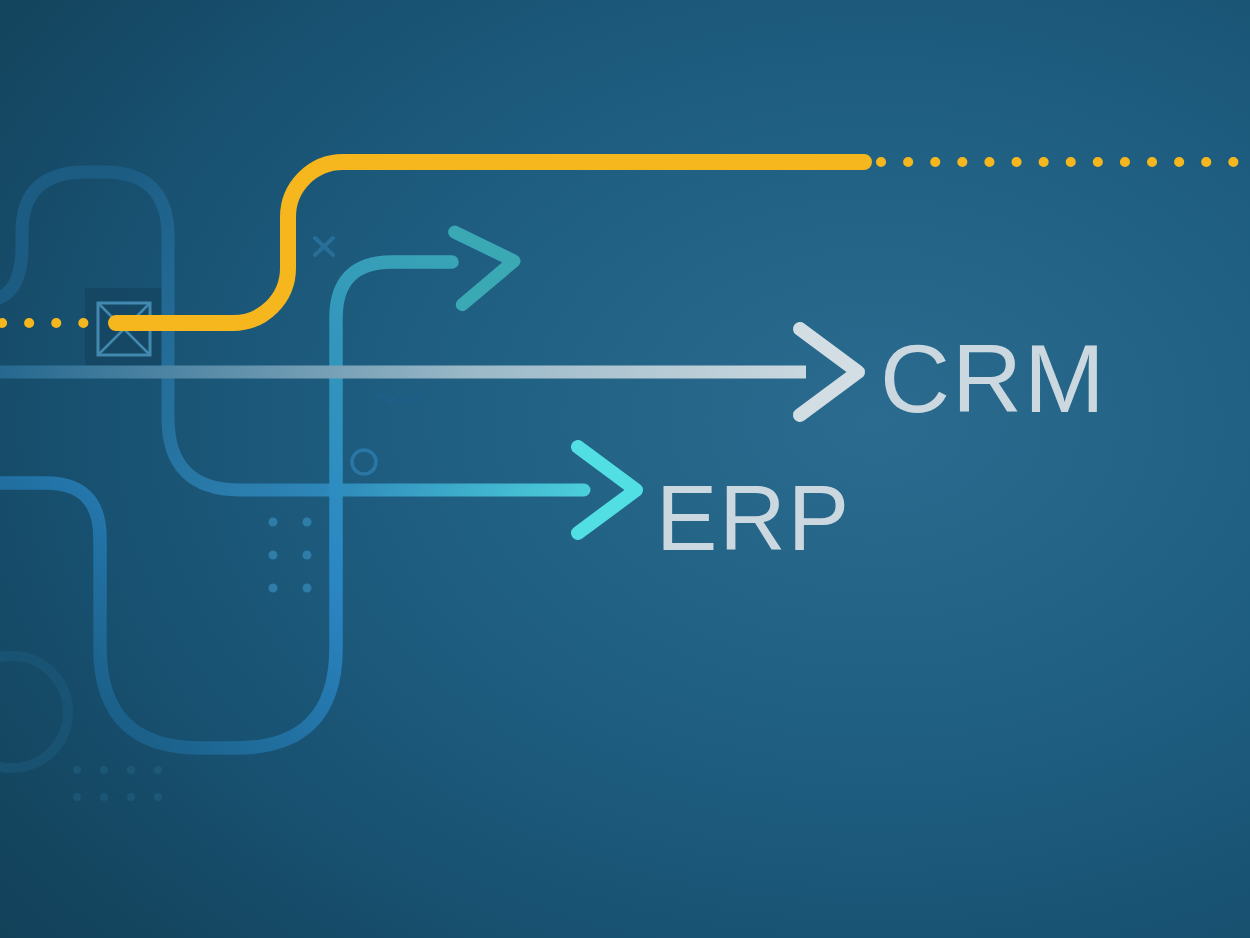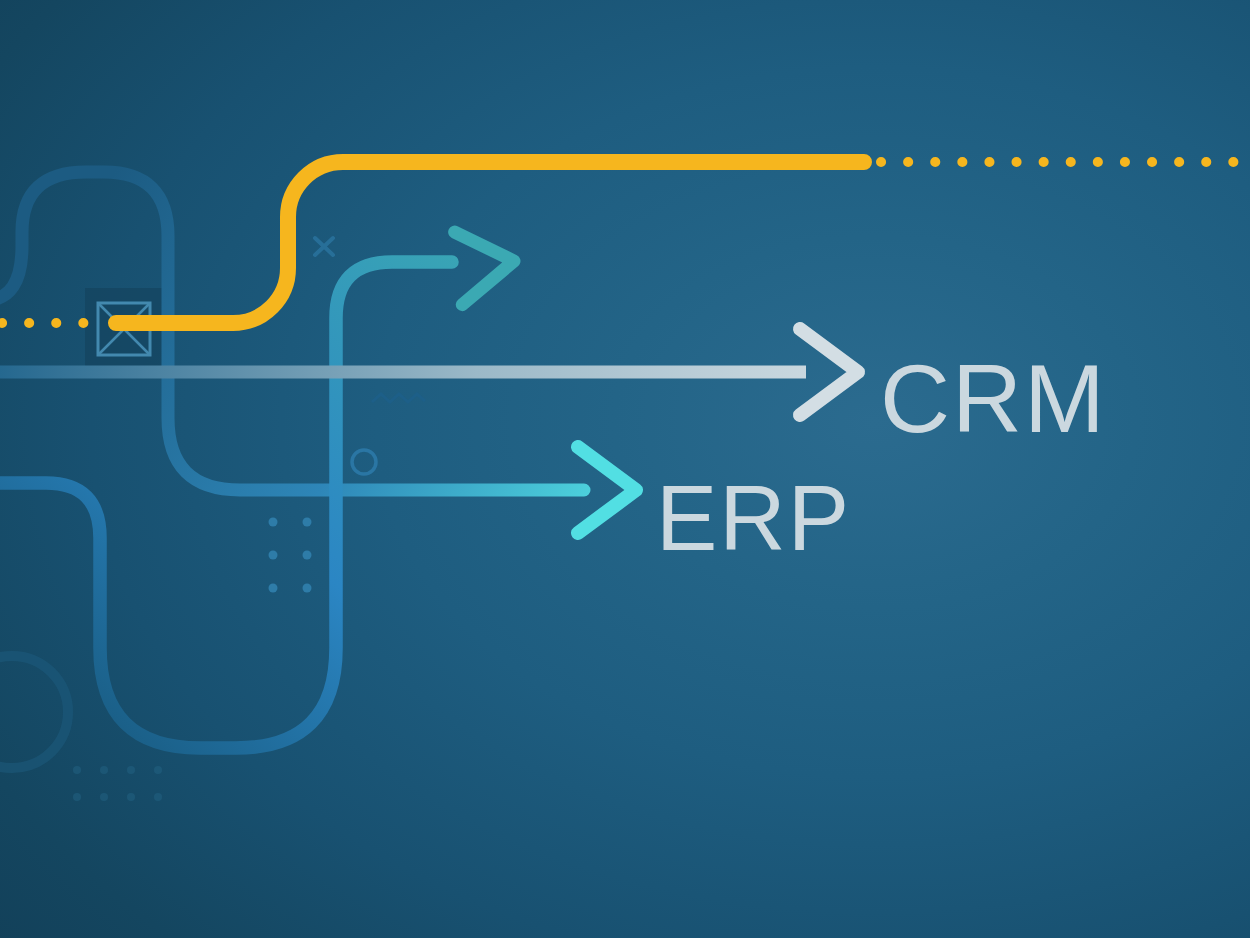--- a/index.html
+++ b/index.html
@@ -13,24 +13,23 @@
     font-family:"Liberation Sans","DejaVu Sans",sans-serif;
   }
   #art{position:absolute;inset:0;}
   .label{
     position:absolute;
     color:var(--text-light,#cbd8df);
     font-weight:300;
     line-height:1;
     letter-spacing:2px;
     user-select:none;
-    margin-top:20px;
   }
   #crm-label{left:880px;top:330px;font-size:97px;}
-  #erp-label{left:656px;top:452px;font-size:92px;}
+  #erp-label{left:656px;top:472px;font-size:92px;}
 </style>
 </head>
 <body>
 
 <div id="stage">
 
   <svg id="art" viewBox="0 0 1250 938" width="1250" height="938" xmlns="http://www.w3.org/2000/svg">
     <defs>
       <linearGradient id="gLoop" gradientUnits="userSpaceOnUse" x1="60" y1="740" x2="520" y2="250">
         <stop offset="0" stop-color="#17587C"></stop>

